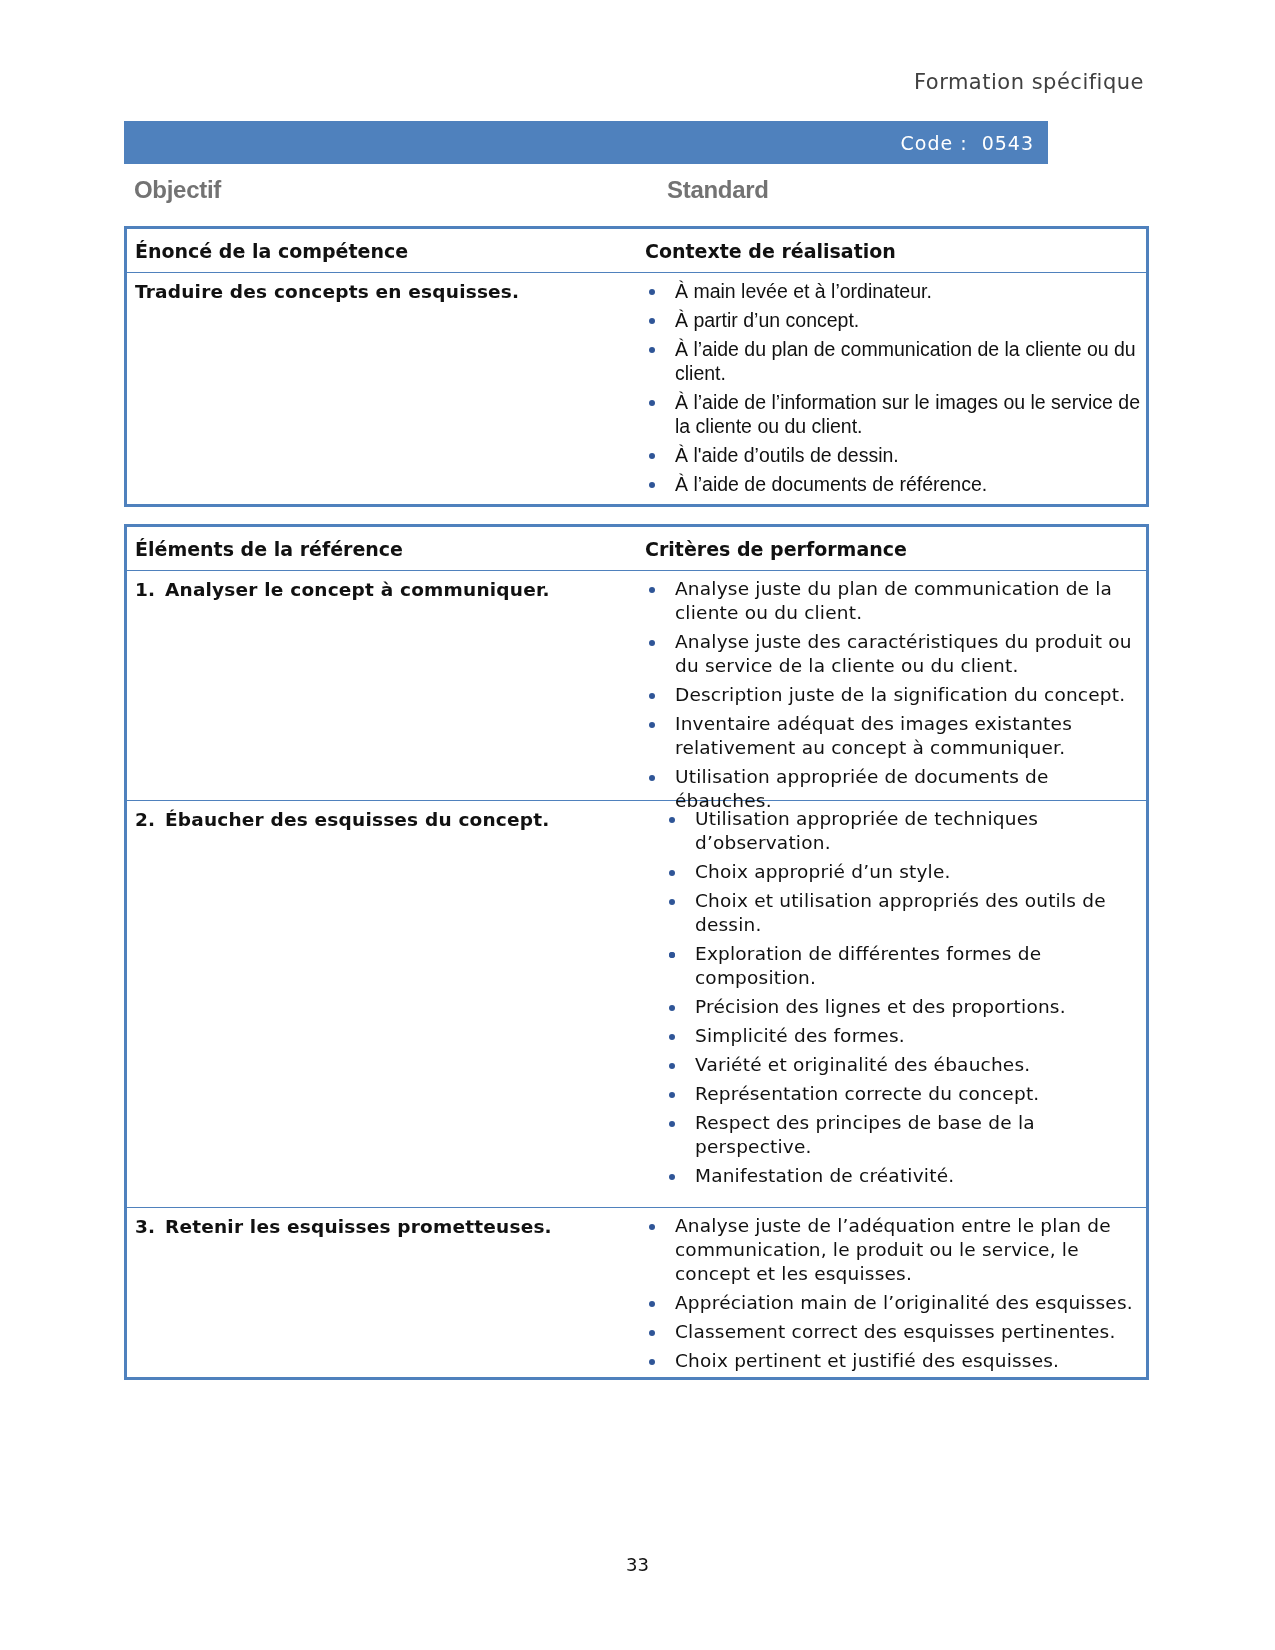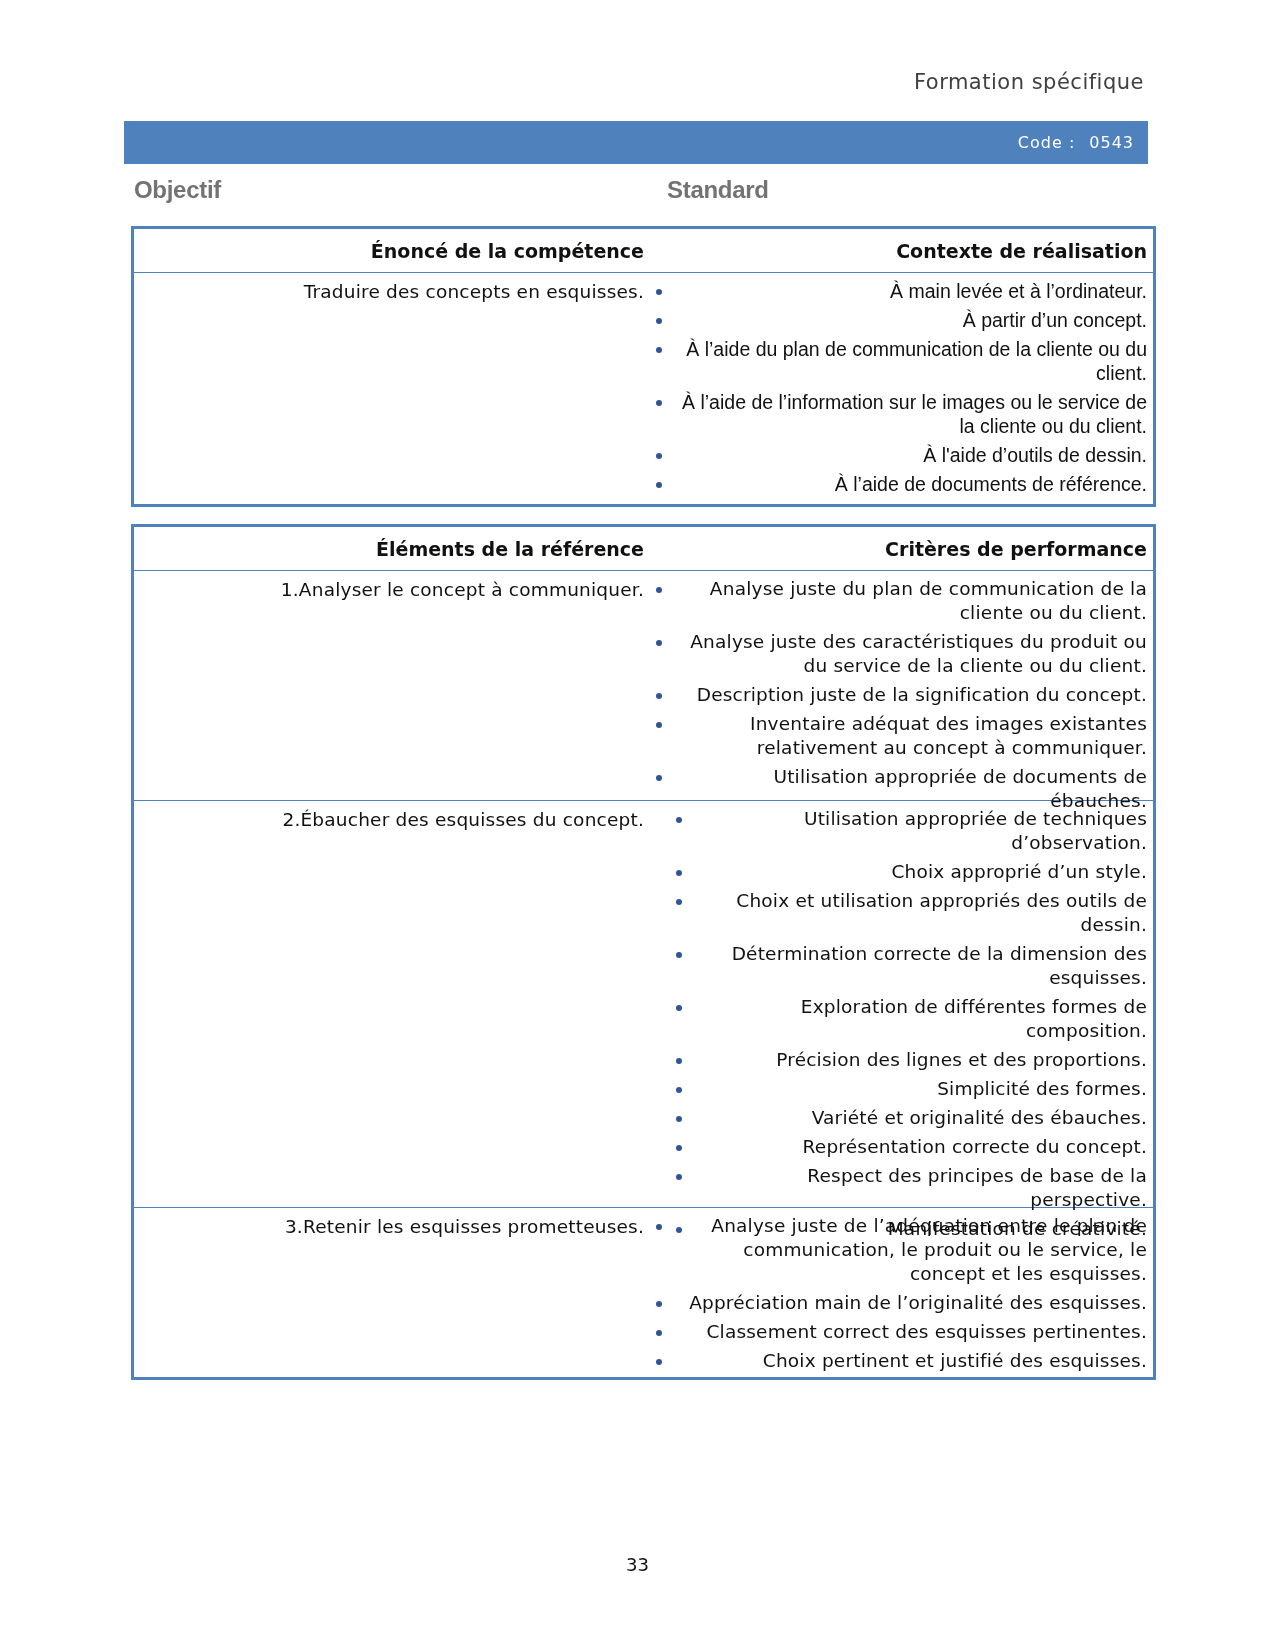--- a/index.html
+++ b/index.html
@@ -7,49 +7,48 @@
     width: 1275px; height: 1650px; position: relative; overflow: hidden;
     font-family: "DejaVu Sans", "Liberation Sans", sans-serif;
     color: #111111;
   }
   .page-header {
     position: absolute; top: 70px; right: 131px;
     font-size: 21px; color: #404040; letter-spacing: 0.5px;
     font-family: "DejaVu Sans", sans-serif;
   }
   .code-bar {
-    position: absolute; left: 124px; top: 121px; width: 1024px; height: 43px;
+    position: absolute; left: 124px; top: 121px; width: 924px; height: 43px;
     background: #4f81bd; color: #ffffff; box-sizing: border-box;
     display: flex; align-items: center; justify-content: flex-end;
-    padding-right: 14px; font-size: 16px; letter-spacing: 1px;
+    padding-right: 14px; font-size: 19px; letter-spacing: 1px;
   }
   .code-bar .code-label { margin-right: 14px; }
   .section-titles {
     position: absolute; left: 124px; top: 176px; width: 1025px; height: 36px;
   }
   .section-title {
     position: absolute; top: 0; font-size: 24px; font-weight: bold; color: #737373;
     font-family: "Liberation Sans", sans-serif; letter-spacing: -0.3px;
   }
   .section-title.left { left: 10px; }
   .section-title.right { left: 523px; margin-left: 20px; }
 
   .table {
-    position: absolute; left: 131px; width: 1025px; box-sizing: border-box;
+    position: absolute; left: 124px; width: 1025px; box-sizing: border-box;
     border: 3px solid #4f81bd;
-    text-align: right;
   }
   .table .row { display: flex; border-top: 1px solid #4f81bd; }
   .table .row:first-child { border-top: none; }
   .table .hdr { height: 43px; align-items: center; }
   .cell-left { width: 510px; box-sizing: border-box; padding-left: 8px; }
   .cell-right { flex: 1; box-sizing: border-box; padding-left: 8px; padding-right: 6px; }
   .hdr .cell-left, .hdr .cell-right { font-weight: bold; font-size: 19px; }
   .body-text { font-size: 18.5px; letter-spacing: 0.2px; }
-  .row.content .cell-left { padding-top: 8px; }
+  .row.content .cell-left { padding-top: 8px; font-weight: bold; }
   .row.content .cell-right { padding-top: 6px; padding-bottom: 4px; }
 
   ul.bullets { list-style: none; margin: 0; padding: 0; }
   ul.bullets li {
     position: relative; padding-left: 30px; font-size: 18.5px; line-height: 24px;
     margin-bottom: 5px; letter-spacing: 0.2px;
   }
   ul.bullets li .dot {
     position: absolute; left: 4px; top: 10px; width: 6px; height: 6px; border-radius: 50%;
     background: #2f5597;
@@ -116,21 +115,21 @@
     </div>
   </div>
 
   <div class="row content" style="height:406px;gap:20px;">
     <div class="cell-left body-text"><span class="num">2.</span><span>Ébaucher des esquisses du concept.</span></div>
     <div class="cell-right">
       <ul class="bullets">
         <li><span class="dot"></span><span>Utilisation appropriée de techniques d’observation.</span></li>
         <li><span class="dot"></span><span>Choix approprié d’un style.</span></li>
         <li><span class="dot"></span><span>Choix et utilisation appropriés des outils de dessin.</span></li>
-        <li><span class="dot"></span><span>Détermination correcte de la dimension des esquisses.</span></li>
+        <li><span class="dot"></span></li>
         <li><span class="dot"></span><span>Exploration de différentes formes de composition.</span></li>
         <li><span class="dot"></span><span>Précision des lignes et des proportions.</span></li>
         <li><span class="dot"></span><span>Simplicité des formes.</span></li>
         <li><span class="dot"></span><span>Variété et originalité des ébauches.</span></li>
         <li><span class="dot"></span><span>Représentation correcte du concept.</span></li>
         <li><span class="dot"></span><span>Respect des principes de base de la perspective.</span></li>
         <li><span class="dot"></span><span>Manifestation de créativité.</span></li>
       </ul>
     </div>
   </div>

